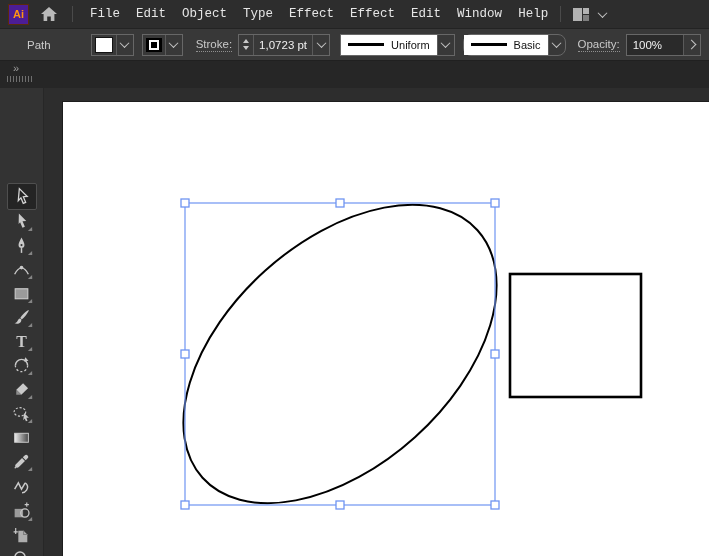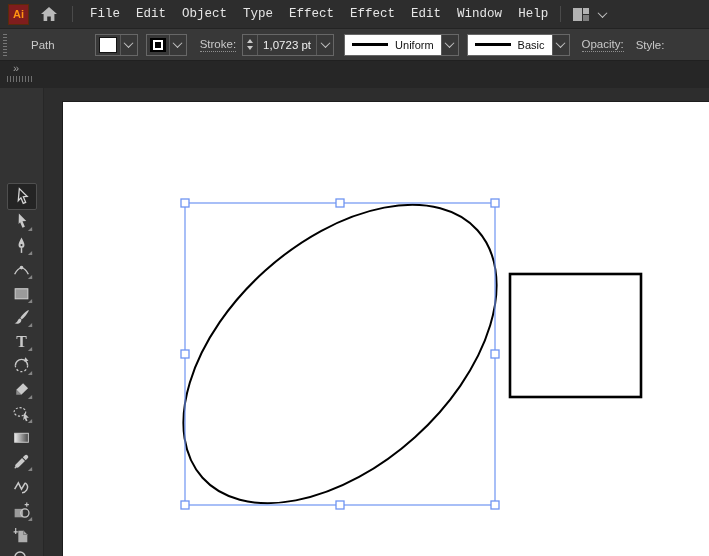--- a/index.html
+++ b/index.html
@@ -4,21 +4,21 @@
 <style>
   html,body{margin:0;padding:0;}
   body{
     width:709px;height:556px;position:relative;overflow:hidden;
     background:#2d2d2d;font-family:"Liberation Sans",sans-serif;
     color:#d6d6d6;-webkit-font-smoothing:antialiased;
   }
   
   .menubar{position:absolute;left:0;top:0;right:0;height:28px;background:#2d2d2d;
     display:flex;align-items:center;z-index:5;}
-  .ai-logo{width:21px;height:21px;margin-left:8px;background:#7f1d1d;border:1px solid #5a2a0c;
+  .ai-logo{width:21px;height:21px;margin-left:8px;background:#4c1d95;border:1px solid #5a2a0c;
     color:#ff9412;font-weight:bold;font-size:11px;display:flex;align-items:center;justify-content:center;
     box-sizing:border-box;cursor:default;}
   .home{margin-left:11px;display:flex;align-items:center;}
   .vsep{width:1px;height:16px;background:#4a4a4a;margin-left:14px;}
   .menu-items{display:flex;margin-left:9px;font-family:Liberation Mono, monospace;}
   .menu-item{padding:0 8px;font-size:12.5px;color:#e6e6e6;line-height:28px;cursor:default;}
   .ws-group{display:flex;align-items:center;margin-left:12px;}
   .ws-icon{width:17px;height:13px;display:flex;}
   .ws-left{width:9px;height:13px;background:#b2b2b2;}
   .ws-right{display:flex;flex-direction:column;margin-left:1px;}
@@ -154,32 +154,38 @@
   <div class="grp" style="margin-left:10px;">
     <div class="cell white-drop">
       <span class="stroke-line"></span>
       <span>Uniform</span>
     </div>
     <div class="cell chevcell">
         <span class="chev"></span>
       </div>
   </div>
 
-  <div class="grp" style="margin-left:8px;">
+  <div class="grp" style="margin-left:8px;border-radius:8px;">
     <div class="cell white-drop">
       <span class="stroke-line"></span>
       <span>Basic</span>
     </div>
     <div class="cell chevcell">
         <span class="chev"></span>
       </div>
   </div>
 
   <span class="lbl lbl-underline" style="margin-left:12px;">Opacity:</span>
 
+  <div class="grp" style="margin-left:6px;">
+    <div class="cell dark-field" style="width:44px;">100%</div>
+    <div class="cell chevcell">
+        <span class="chev chev-right"></span>
+      </div>
+  </div>
 
   <span class="lbl" style="margin-left:12px;">Style:</span>
 
 </div>
 
 <div class="tabbar">
   <span class="collapse">»</span>
   <span class="dock-grip"></span>
 </div>
 

